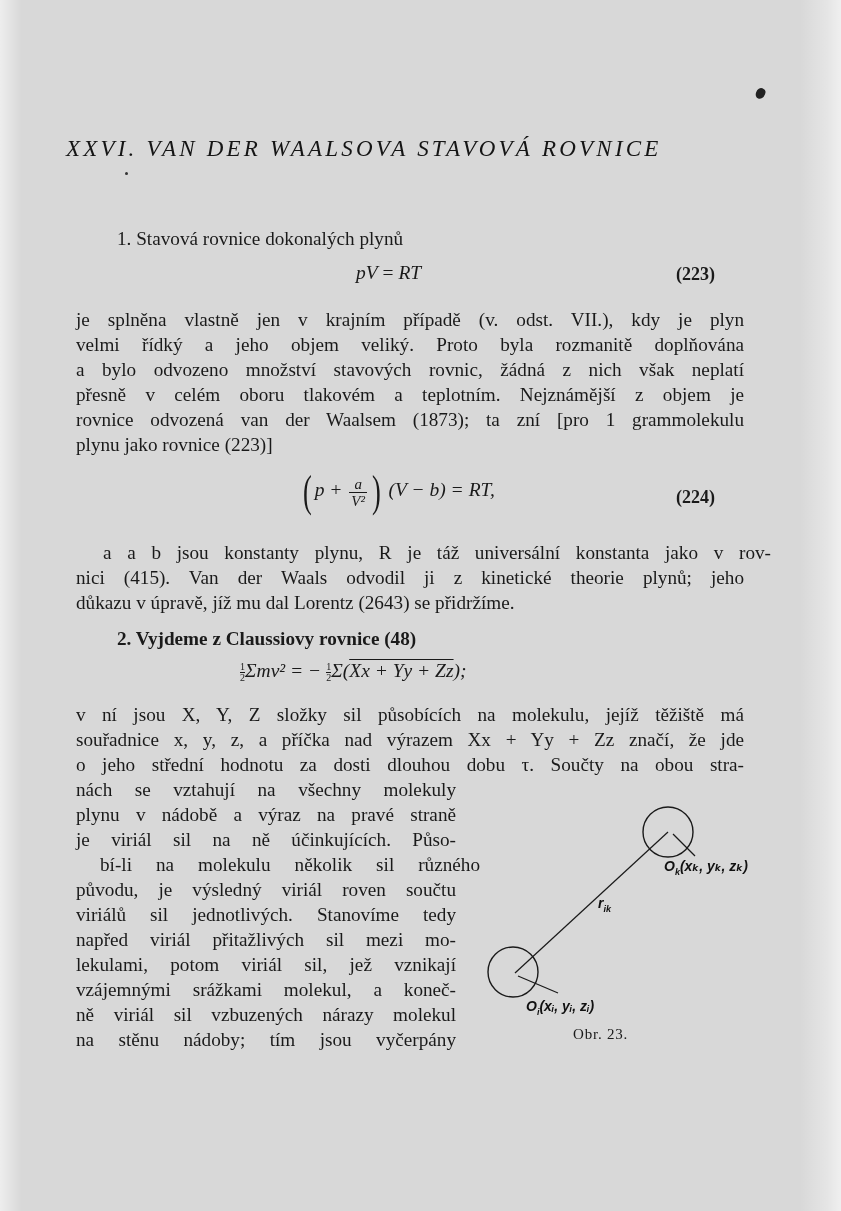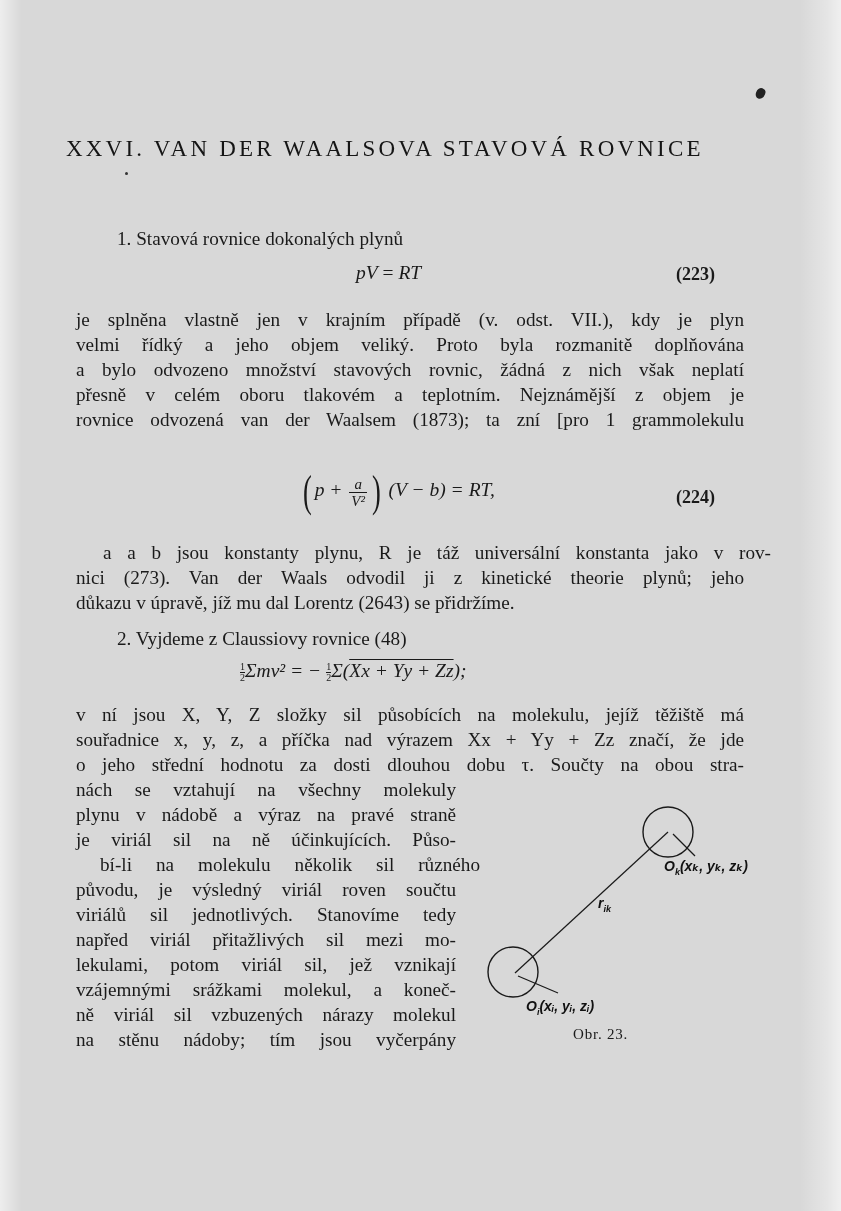--- a/index.html
+++ b/index.html
@@ -39,20 +39,21 @@
       border-radius: 50%;
     }
     .chapter-title {
       position: absolute;
       left: 66px; top: 136px;
       width: 680px;
       font-size: 23px;
       letter-spacing: 3.2px;
       white-space: nowrap;
       color: #151515;
+      font-style: italic;
     }
     .line {
       position: absolute;
       left: 76px;
       width: 668px;
       font-size: 19.2px;
       line-height: 24px;
       white-space: nowrap;
       text-align: justify;
       text-align-last: justify;
@@ -145,31 +146,32 @@
   <div class="eq" style="left:356px; top:262px;">
     <span>pV</span><span class="up"> = </span><span>RT</span>
   </div>
   <div class="eq-num" style="top:264px;">(223)</div>
 
   <div class="line" style="top:308px;">je splněna vlastně jen v krajním případě (v. odst. VII.), kdy je plyn</div>
   <div class="line" style="top:333px;">velmi řídký a jeho objem veliký. Proto byla rozmanitě doplňována</div>
   <div class="line" style="top:358px;">a bylo odvozeno množství stavových rovnic, žádná z nich však neplatí</div>
   <div class="line" style="top:383px;">přesně v celém oboru tlakovém a teplotním. Nejznámější z objem je</div>
   <div class="line" style="top:408px;">rovnice odvozená van der Waalsem (1873); ta zní [pro 1 grammolekulu</div>
+  <div class="line left" style="top:433px;">plynu jako rovnice (223)]</div>
 
   <div class="eq" style="left:300px; top:470px;">
     <span class="bigparen">(</span><span>p + </span><span class="frac"><span class="num">a</span><span class="den">V²</span></span><span class="bigparen">)</span><span> (V − b) = RT,</span>
   </div>
   <div class="eq-num" style="top:487px;">(224)</div>
 
   <div class="line" style="top:541px;margin-left:27px;">a a b jsou konstanty plynu, R je táž universální konstanta jako v rov-</div>
-  <div class="line" style="top:566px;">nici (273). Van der Waals odvodil ji z kinetické theorie plynů; jeho</div>
+  <div class="line" style="top:566px;">nici (415). Van der Waals odvodil ji z kinetické theorie plynů; jeho</div>
   <div class="line left" style="top:591px;">důkazu v úpravě, jíž mu dal Lorentz (2643) se přidržíme.</div>
 
-  <div class="section-heading" style="top:628px;">2. Vyjdeme z Claussiovy rovnice (48)</div>
+  <div class="section-heading" style="top:628px;font-weight:bold;">2. Vyjdeme z Claussiovy rovnice (48)</div>
 
   <div class="eq" style="left:240px; top:660px;">
     <span class="sfrac"><span class="num">1</span><span class="den">2</span></span><span>Σmv² = − </span><span class="sfrac"><span class="num">1</span><span class="den">2</span></span><span>Σ(</span><span class="overline">Xx + Yy + Zz</span><span>);</span>
   </div>
 
   <div class="line" style="top:703px;">v ní jsou X, Y, Z složky sil působících na molekulu, jejíž těžiště má</div>
   <div class="line" style="top:728px;">souřadnice x, y, z, a příčka nad výrazem Xx + Yy + Zz značí, že jde</div>
   <div class="line" style="top:753px;">o jeho střední hodnotu za dosti dlouhou dobu τ. Součty na obou stra-</div>
 
   <div class="line short" style="top:778px;">nách se vztahují na všechny molekuly</div>

